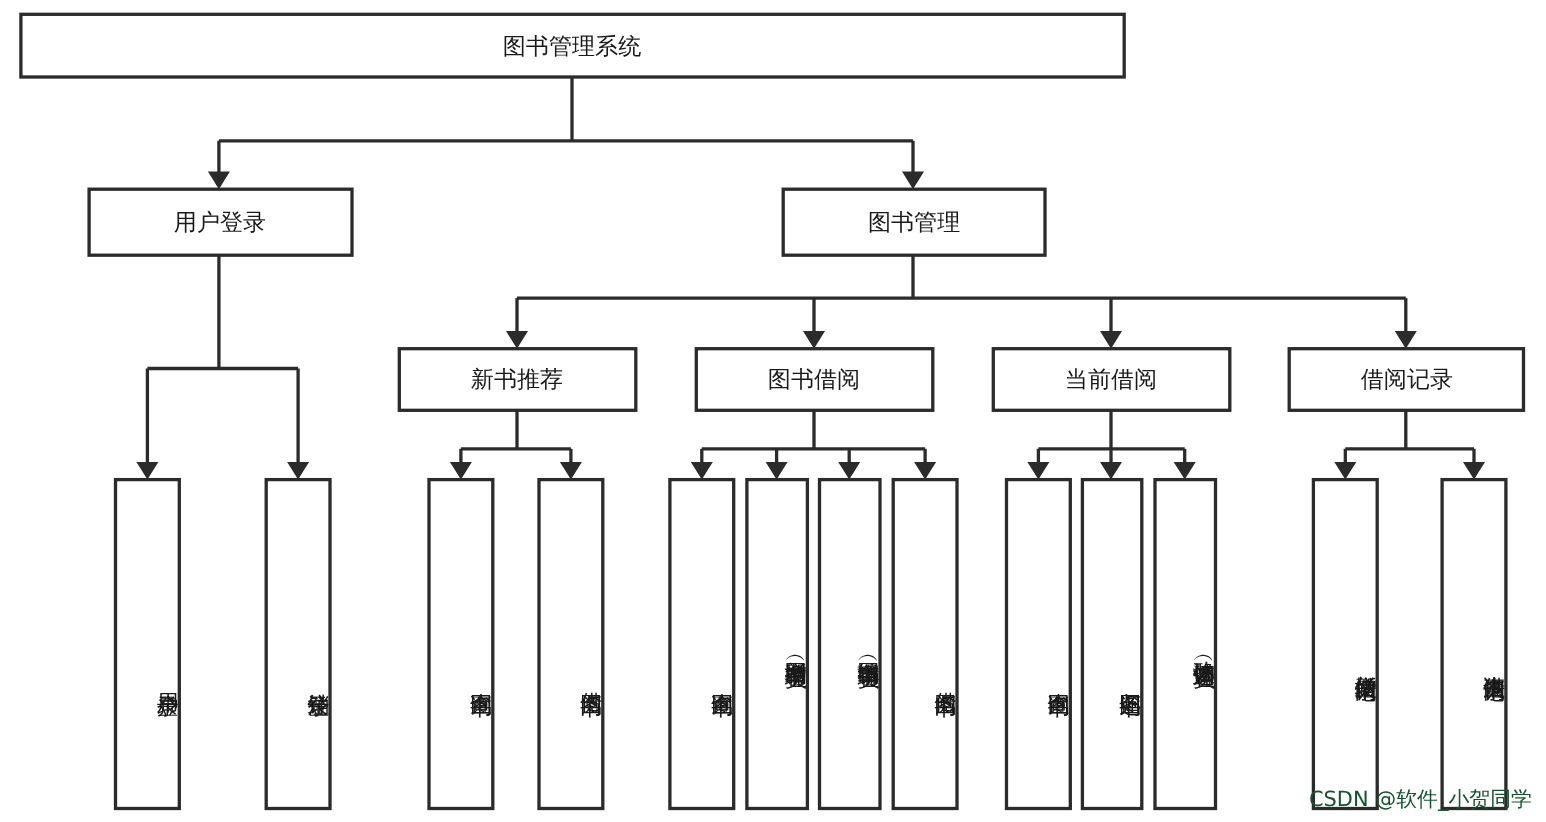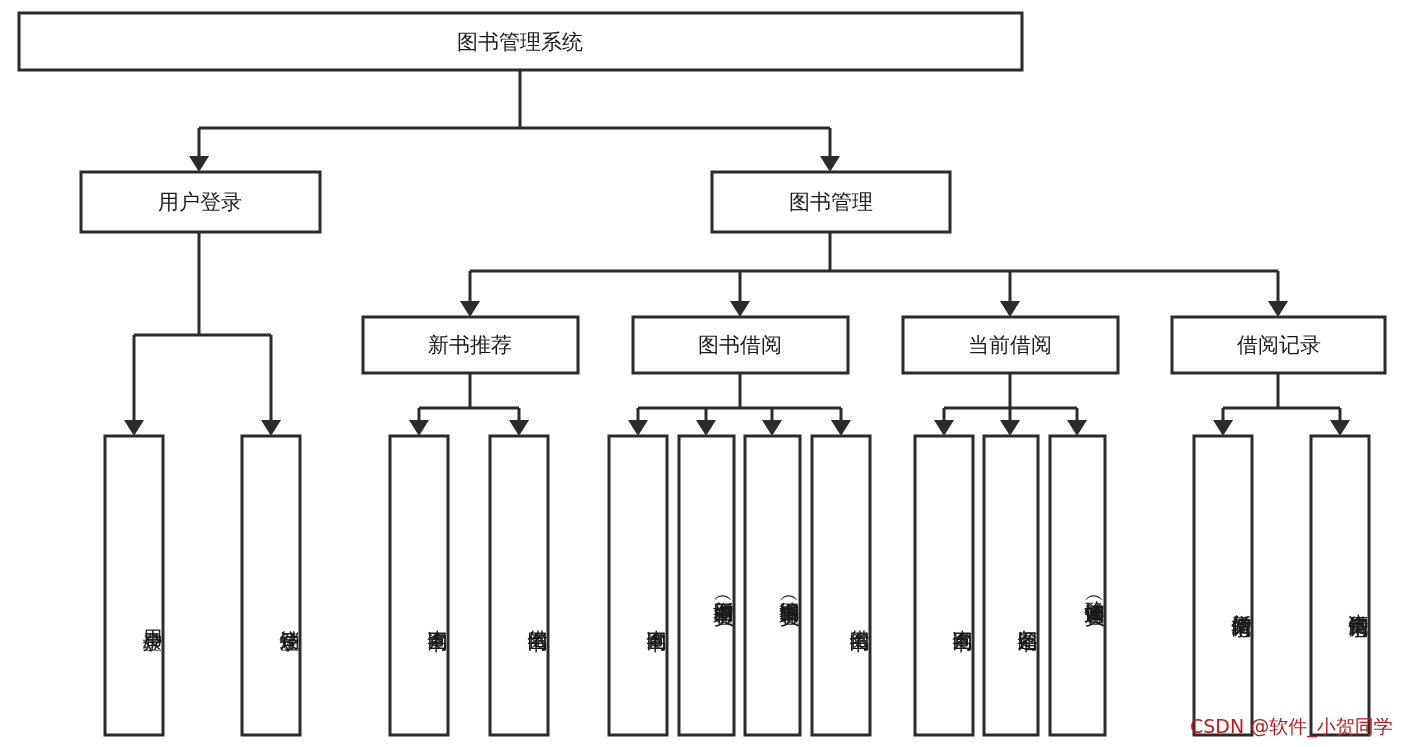--- a/index.html
+++ b/index.html
@@ -62,21 +62,21 @@
     align-items: flex-start;
     justify-content: center;
     text-align: left;
     box-sizing: border-box;
     pointer-events: none;
   }
   .watermark {
     position: absolute;
     font-family: "DejaVu Sans", "Liberation Sans", sans-serif;
     font-size: 19px;
-    color: #b91c1c;
+    color: #14532d;
     white-space: nowrap;
     left: 1190px;
     top: 714px;
   }
 </style>
 </head>
 <body>
 
 <div id="diagram-root">
 

